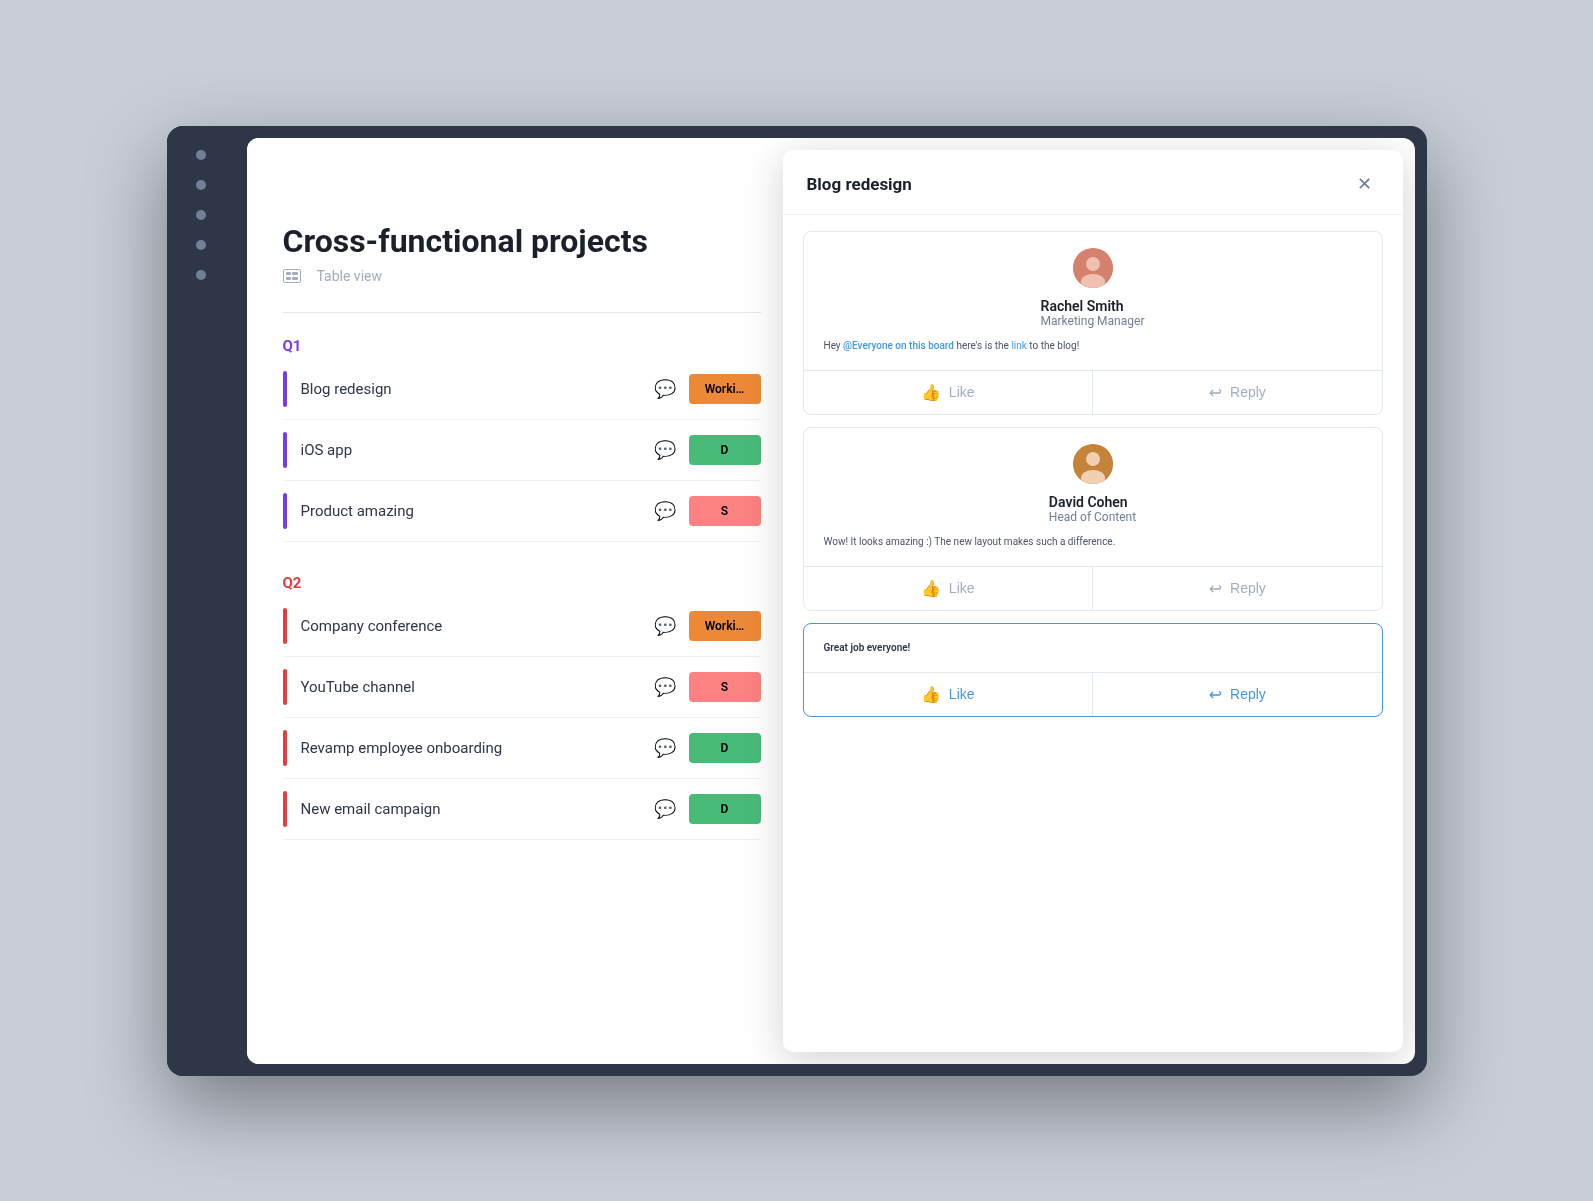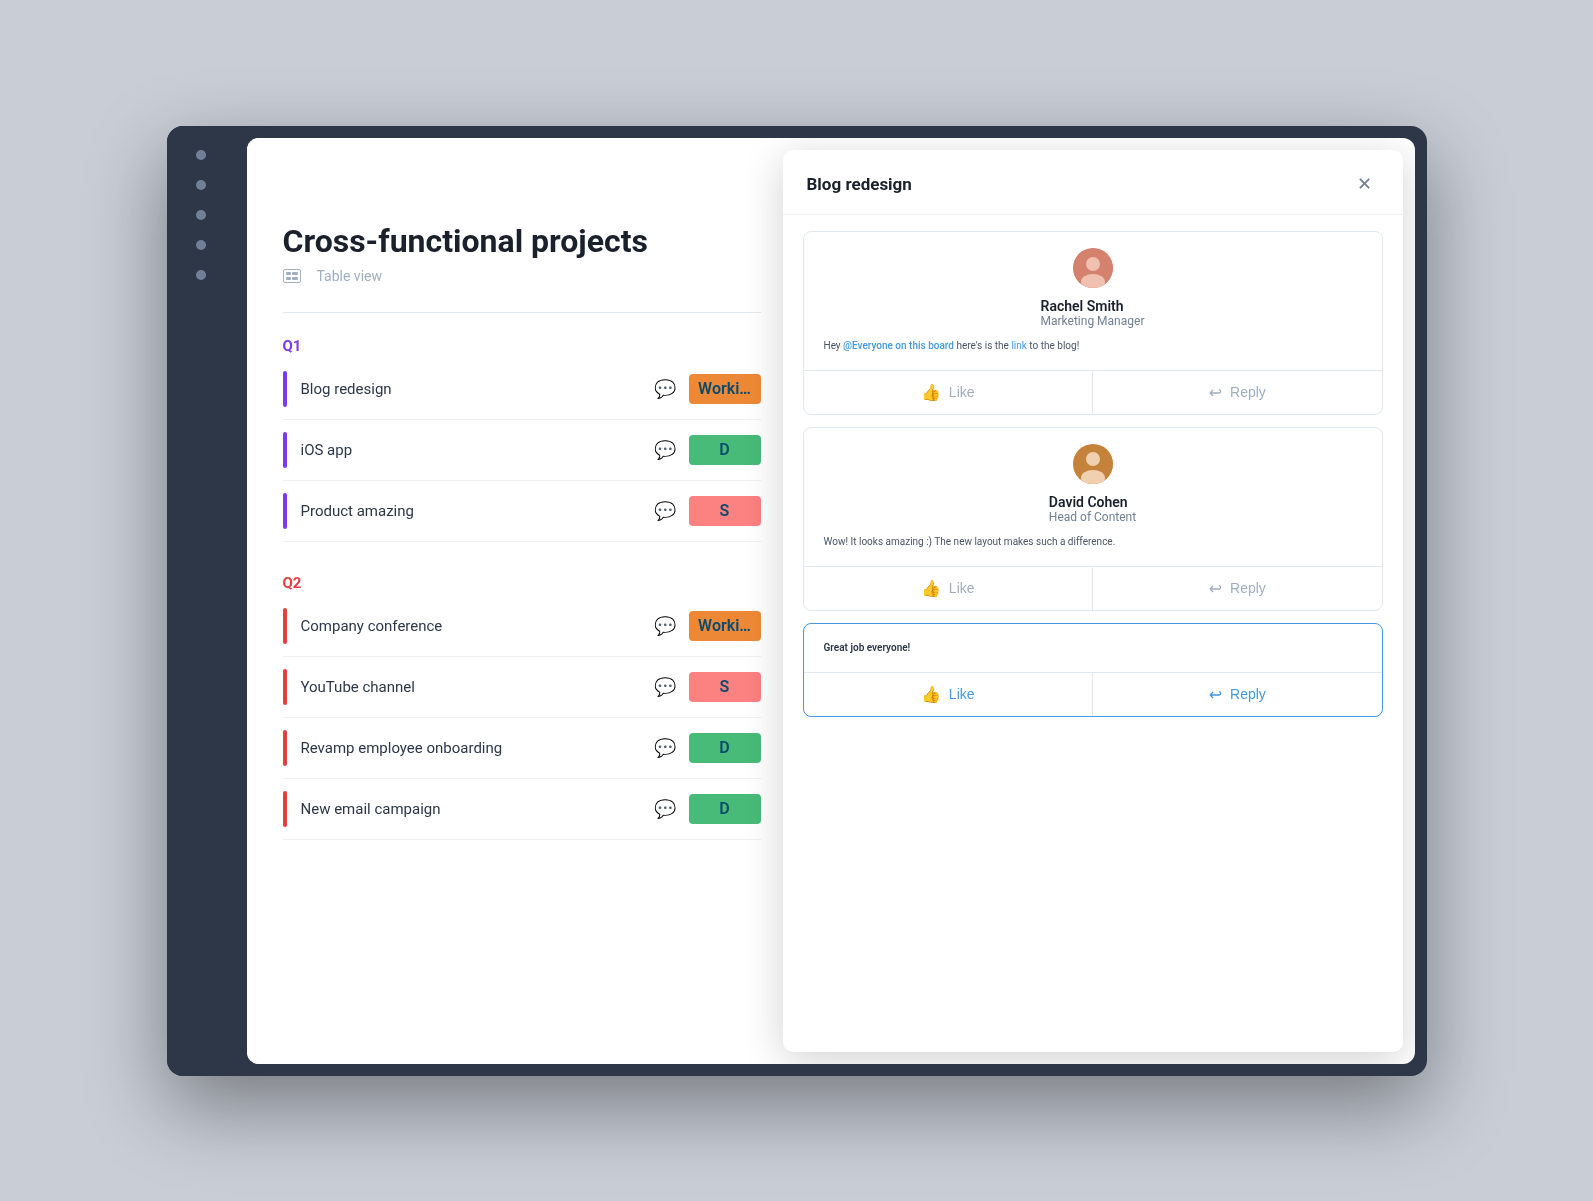--- a/index.html
+++ b/index.html
@@ -154,23 +154,23 @@
       font-size: 18px;
     }
 
     .status-badge {
       width: 72px;
       height: 30px;
       border-radius: 4px;
       display: flex;
       align-items: center;
       justify-content: center;
-      font-size: 16px;
+      font-size: 12px;
       font-weight: 600;
-      color: #0c4a6e;
+      color: #000000;
       overflow: hidden;
       flex-shrink: 0;
     }
 
     .status-orange { background: #ed8936; }
     .status-green { background: #48bb78; }
     .status-red { background: #fc8181; }
 
     
     .comment-panel {

